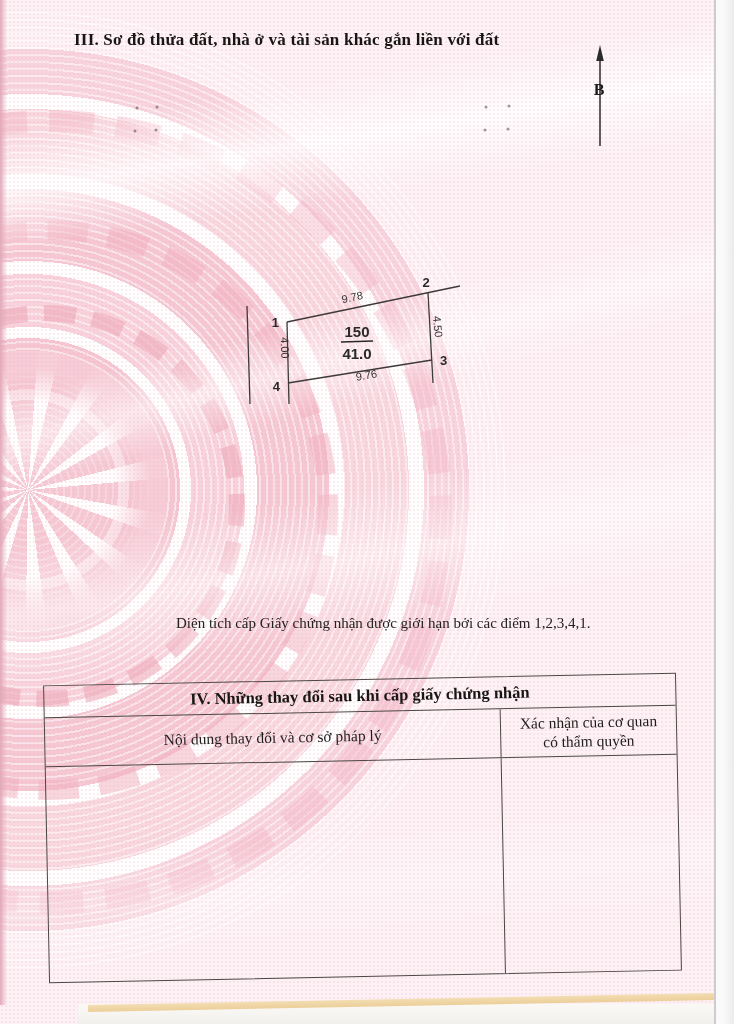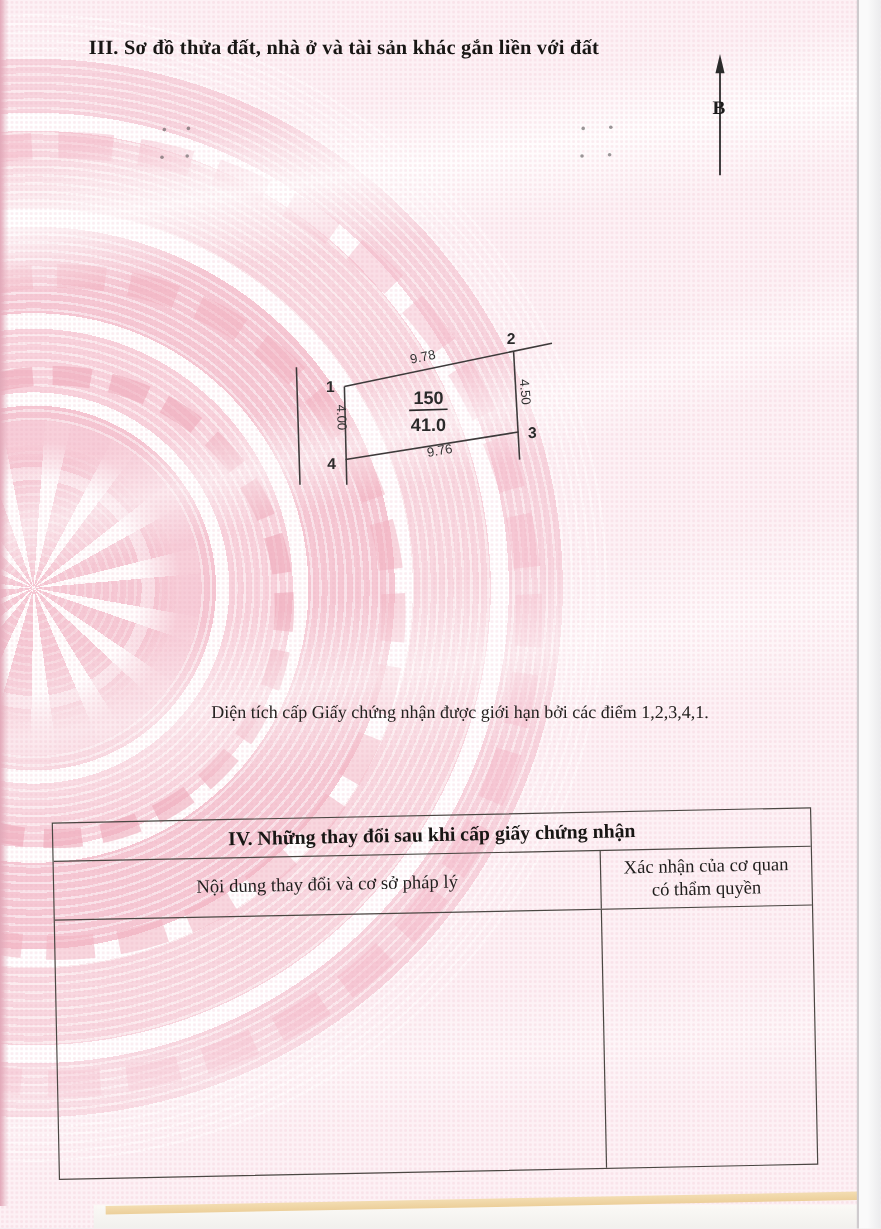--- a/index.html
+++ b/index.html
@@ -61,21 +61,21 @@
     background:linear-gradient(180deg,#fbf9f6,#f1f0ed);}
   .edge-bottom-tan{position:absolute;left:88px;top:999px;width:627px;height:7px;z-index:29;
     transform:rotate(-1.1deg);background:linear-gradient(180deg,#f3ddb2,#eccf9a);}
   
   .title3{
     position:absolute;left:74px;top:30px;z-index:10;
     font-size:17px;font-weight:bold;letter-spacing:0.2px;color:#181614;
   }
   .overlay-svg{position:absolute;left:0;top:0;z-index:10;}
   .caption{
-    position:absolute;left:176px;top:586px;z-index:10;font-size:15px;color:#242220;
+    position:absolute;left:176px;top:615px;z-index:10;font-size:15px;color:#242220;
   }
   .s4-table{
     position:absolute;left:46px;top:679px;width:631px;height:296px;z-index:10;
     border:1.3px solid #4b4743;transform:rotate(-1.15deg);transform-origin:50% 50%;
     display:flex;flex-direction:column;
   }
   .s4-title{height:31px;border-bottom:1.3px solid #4b4743;display:flex;align-items:center;justify-content:center;
     font-weight:bold;font-size:16.5px;color:#181614;}
   .s4-head{display:flex;height:48px;border-bottom:1.3px solid #4b4743;}
   .s4-col1h{width:455px;border-right:1.3px solid #4b4743;display:flex;align-items:center;justify-content:center;

